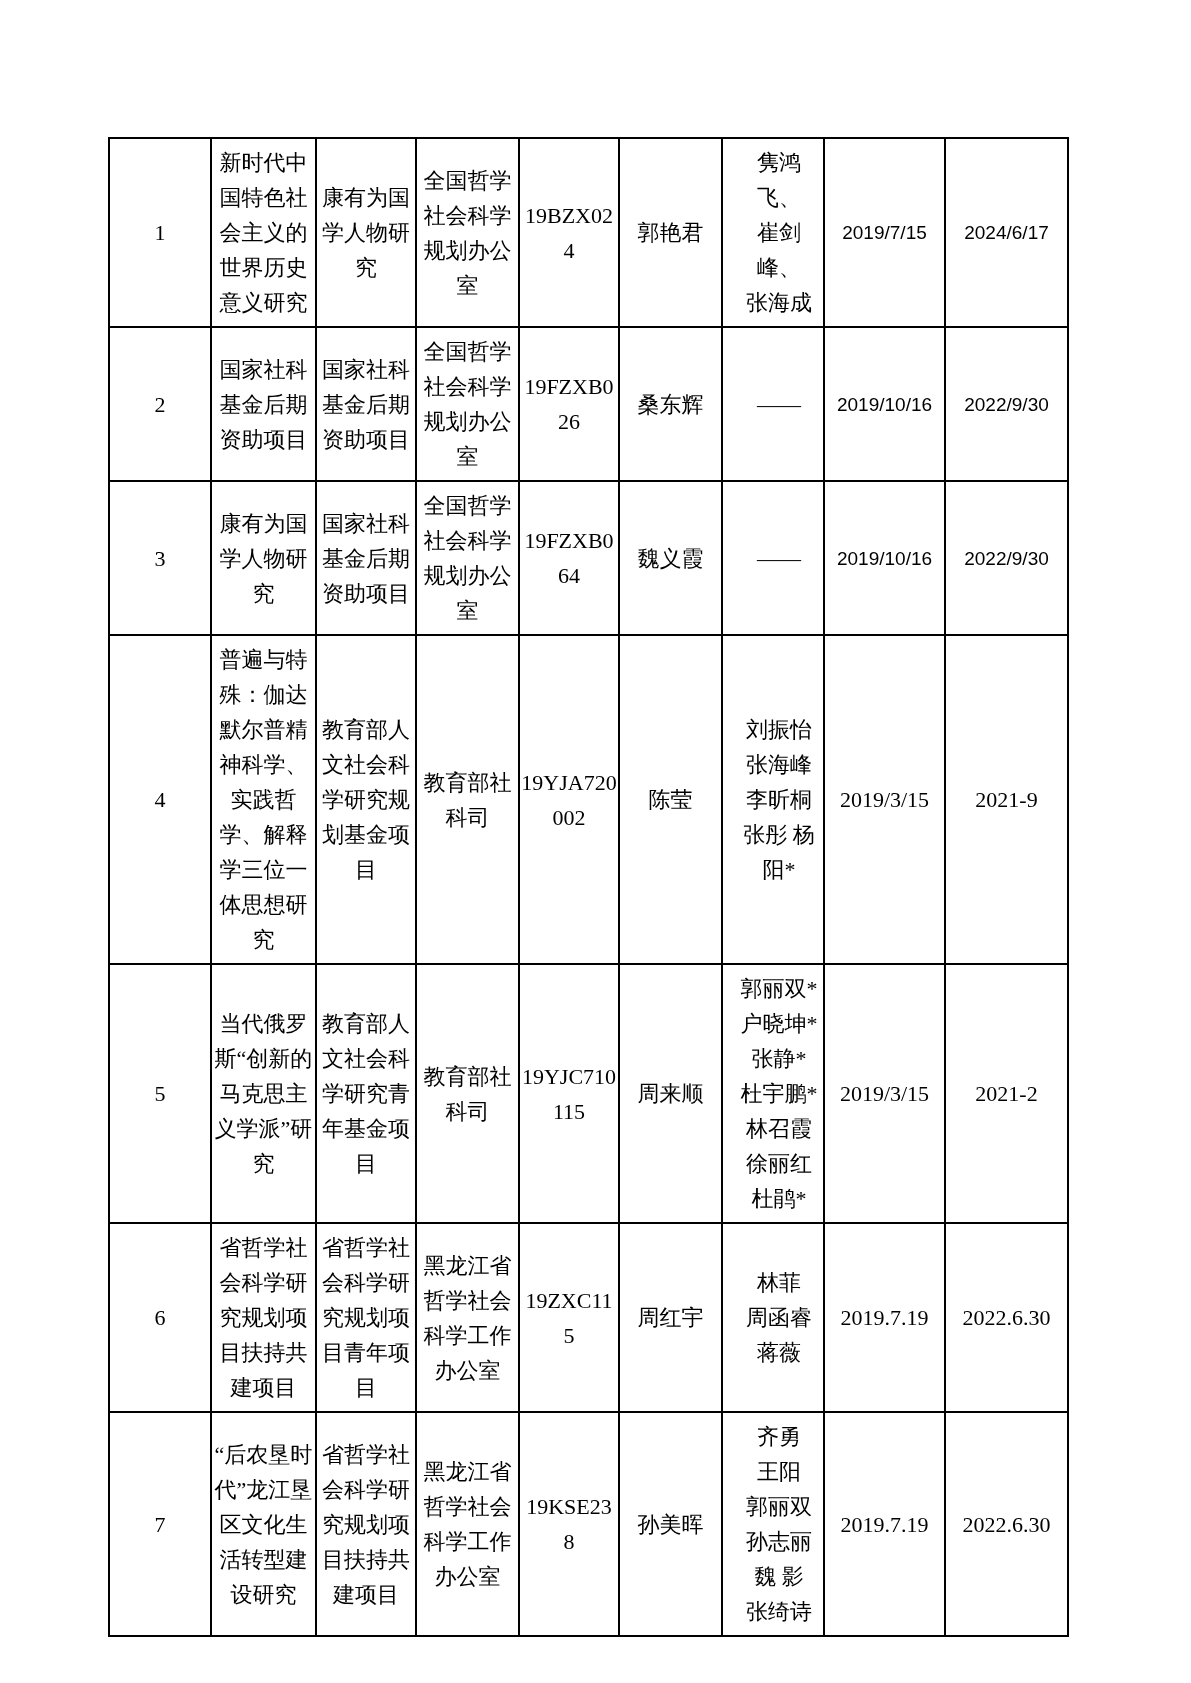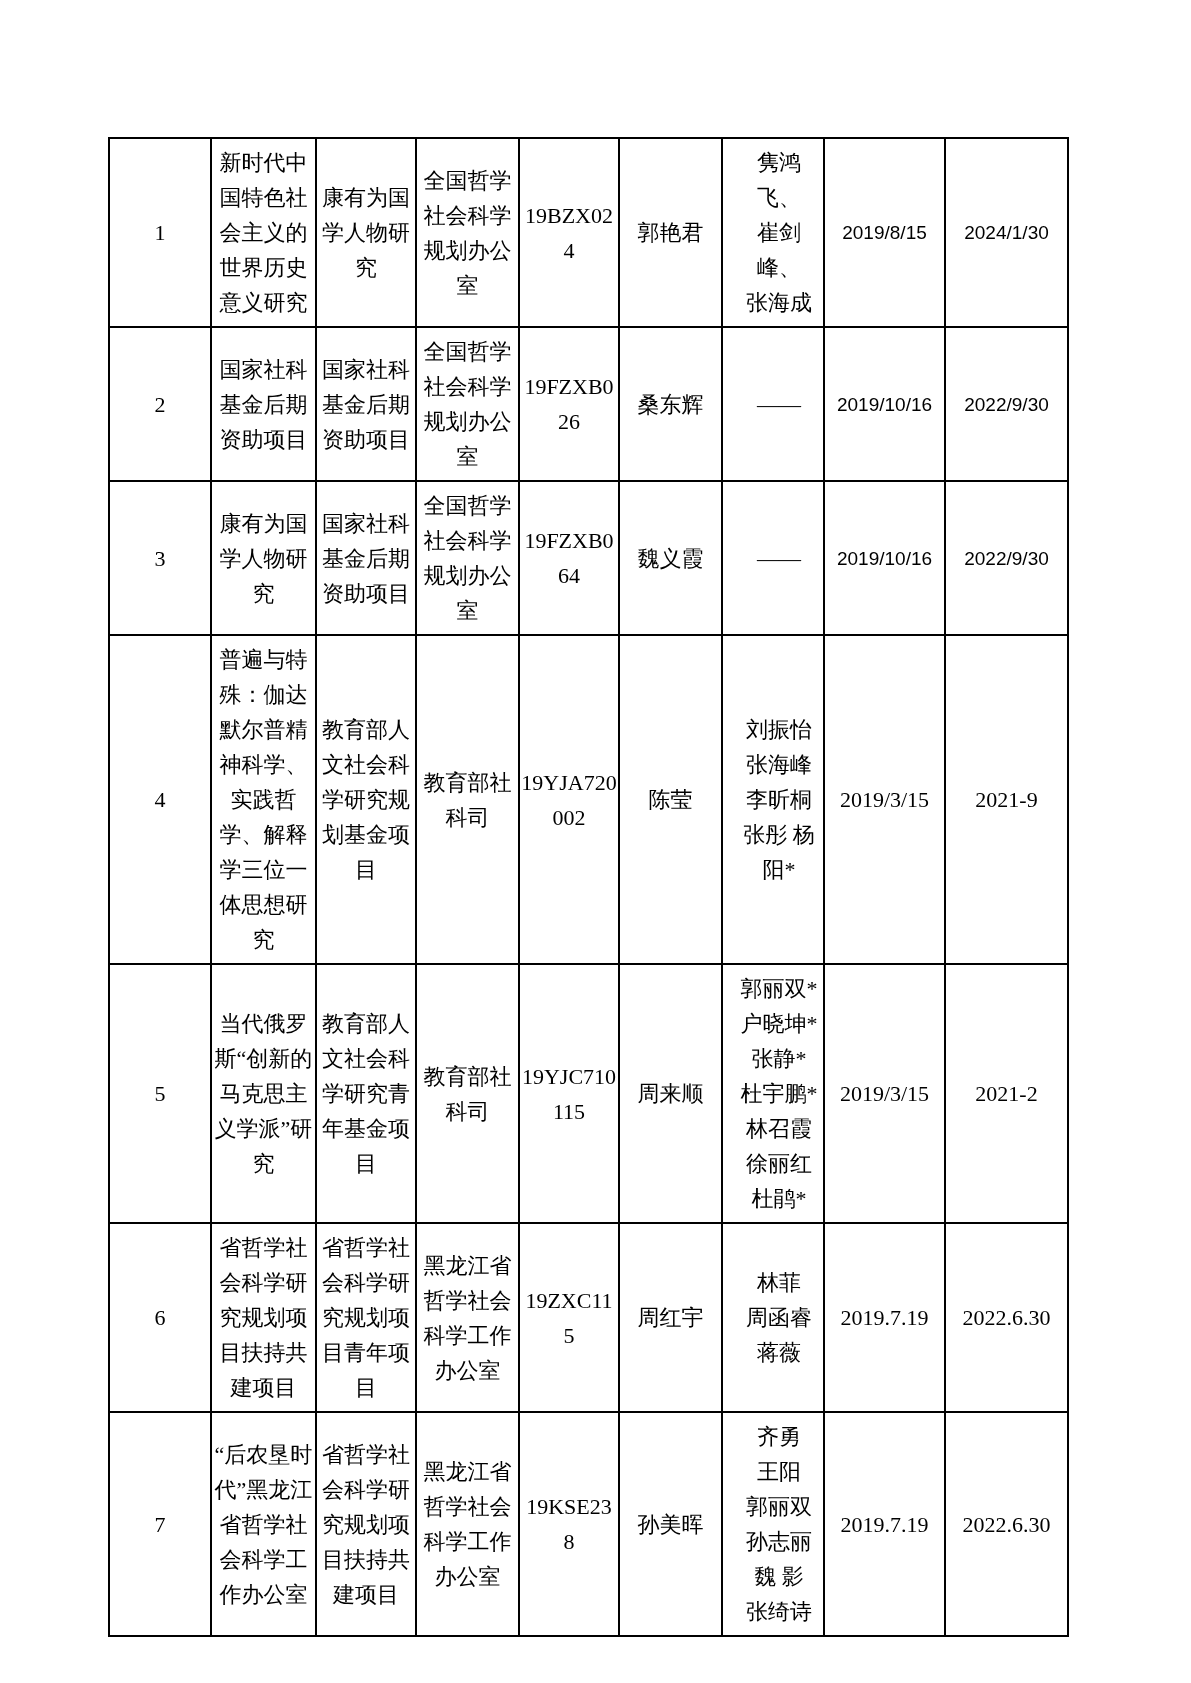--- a/index.html
+++ b/index.html
@@ -78,22 +78,22 @@
           <td class="col-title">新时代中国特色社会主义的世界历史意义研究</td>
           <td class="col-type">康有为国学人物研究</td>
           <td class="col-office">全国哲学社会科学规划办公室</td>
           <td class="col-no">19BZX024</td>
           <td class="col-leader">郭艳君</td>
           <td class="col-team">
             <div class="member-line">隽鸿飞、</div>
             <div class="member-line">崔剑峰、</div>
             <div class="member-line">张海成</div>
           </td>
-          <td class="col-start">2019/8/15</td>
-          <td class="col-end">2024/1/30</td>
+          <td class="col-start">2019/7/15</td>
+          <td class="col-end">2024/6/17</td>
         </tr>
         <tr>
           <td class="col-index">2</td>
           <td class="col-title">国家社科基金后期资助项目</td>
           <td class="col-type">国家社科基金后期资助项目</td>
           <td class="col-office">全国哲学社会科学规划办公室</td>
           <td class="col-no">19FZXB026</td>
           <td class="col-leader">桑东辉</td>
           <td class="col-team">
             <div class="member-line">——</div>
@@ -159,21 +159,21 @@
           <td class="col-team">
             <div class="member-line">林菲</div>
             <div class="member-line">周函睿</div>
             <div class="member-line">蒋薇</div>
           </td>
           <td class="col-start">2019.7.19</td>
           <td class="col-end">2022.6.30</td>
         </tr>
         <tr>
           <td class="col-index">7</td>
-          <td class="col-title">“后农垦时代”黑龙江省哲学社会科学工作办公室</td>
+          <td class="col-title">“后农垦时代”龙江垦区文化生活转型建设研究</td>
           <td class="col-type">省哲学社会科学研究规划项目扶持共建项目</td>
           <td class="col-office">黑龙江省哲学社会科学工作办公室</td>
           <td class="col-no">19KSE238</td>
           <td class="col-leader">孙美晖</td>
           <td class="col-team">
             <div class="member-line">齐勇</div>
             <div class="member-line">王阳</div>
             <div class="member-line">郭丽双</div>
             <div class="member-line">孙志丽</div>
             <div class="member-line">魏 影</div>

